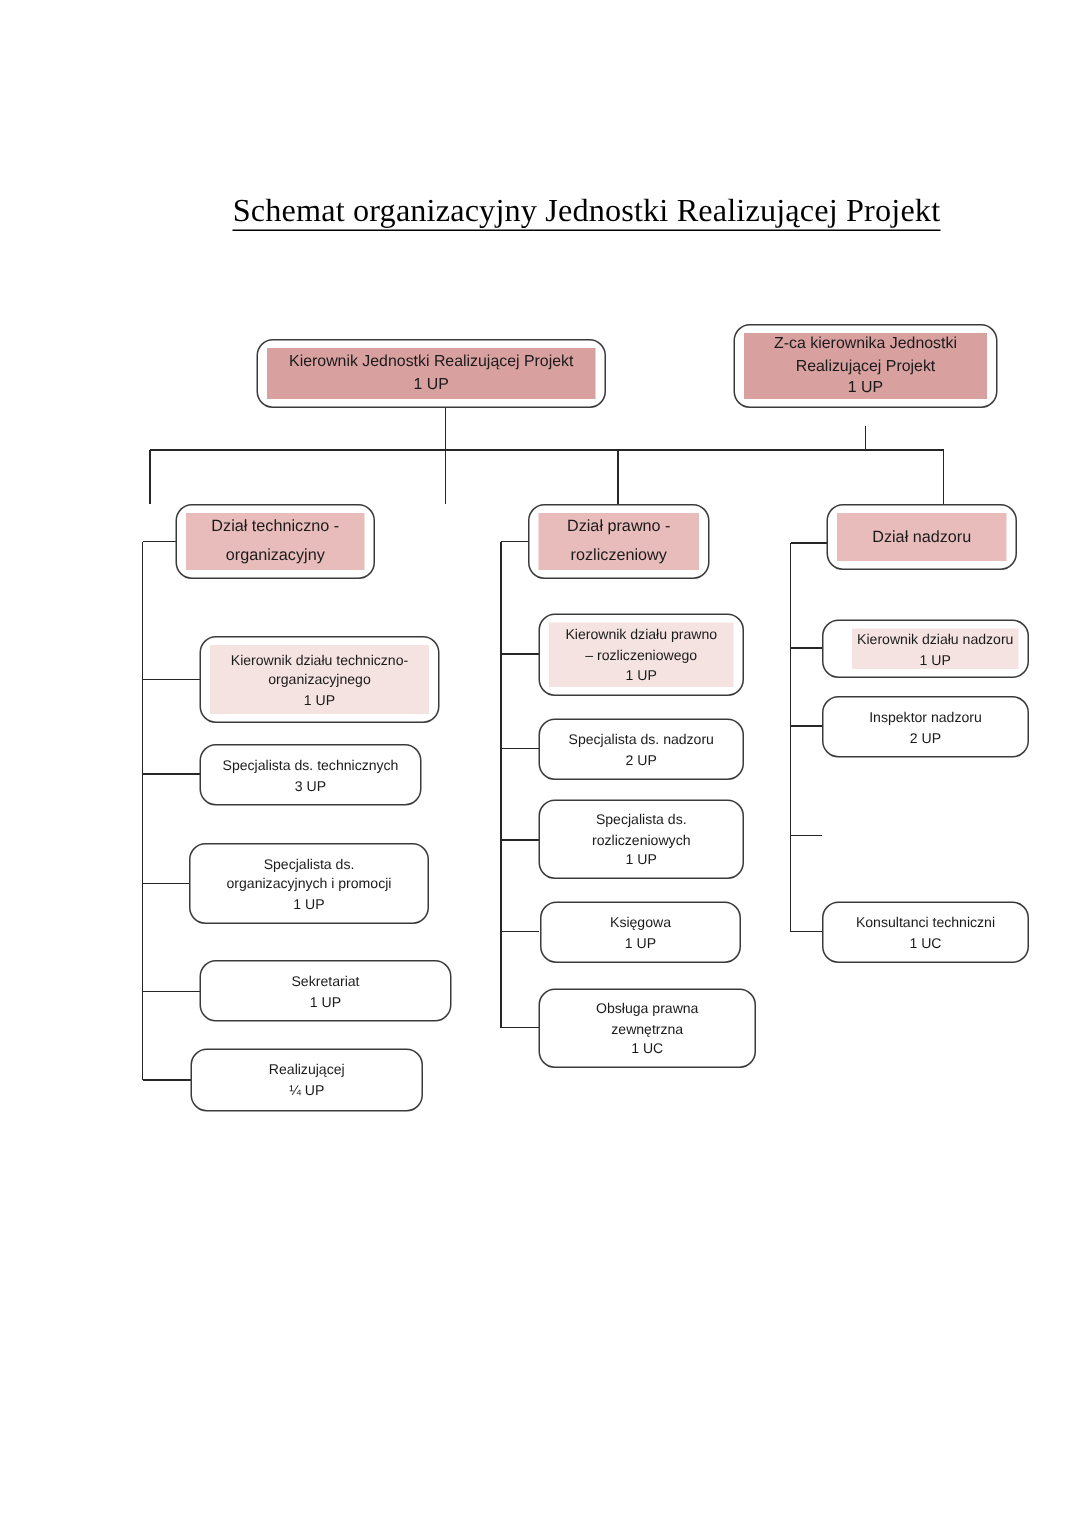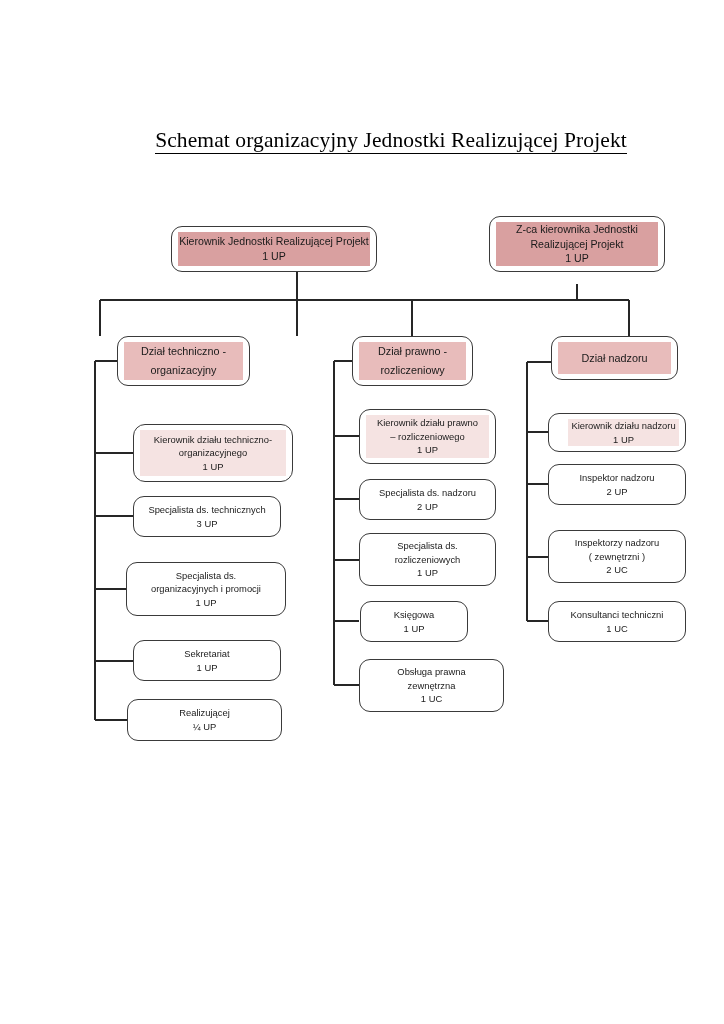--- a/index.html
+++ b/index.html
@@ -135,21 +135,21 @@
     <line x1="334" y1="685" x2="359" y2="685"></line>
 
     <line x1="527" y1="362" x2="527" y2="621"></line>
     <line x1="527" y1="362" x2="551" y2="362"></line>
     <line x1="527" y1="432" x2="548" y2="432"></line>
     <line x1="527" y1="484" x2="548" y2="484"></line>
     <line x1="527" y1="557" x2="548" y2="557"></line>
     <line x1="527" y1="621" x2="548" y2="621"></line>
   </svg>
 
-  <div class="node top" style="left:171px; top:226px; width:206px; height:46px;">
+  <div class="node top" style="left:171px; top:226px; width:233px; height:46px;">
     <div class="fill fill-rose">
       <span class="ln">Kierownik Jednostki Realizującej Projekt</span>
       <span class="ln">1 UP</span>
     </div>
   </div>
 
   <div class="node top" style="left:489px; top:216px; width:176px; height:56px;">
     <div class="fill fill-rose">
       <span class="ln">Z-ca kierownika Jednostki</span>
       <span class="ln">Realizującej Projekt</span>
@@ -170,21 +170,21 @@
       <span class="ln">rozliczeniowy</span>
     </div>
   </div>
 
   <div class="node dept" style="left:551px; top:336px; width:127px; height:44px;">
     <div class="fill fill-pink">
       <span class="ln">Dział nadzoru</span>
     </div>
   </div>
 
-  <div class="node leaf blush" style="left:133px; top:424px; width:160px; height:58px;border-radius:12px;">
+  <div class="node leaf blush" style="left:133px; top:424px; width:160px; height:58px;">
     <div class="fill fill-blush">
       <span class="ln">Kierownik działu techniczno-</span>
       <span class="ln">organizacyjnego</span>
       <span class="ln">1 UP</span>
     </div>
   </div>
 
   <div class="node leaf" style="left:133px; top:496px; width:148px; height:41px;">
     <div class="fill fill-none">
       <span class="ln">Specjalista ds. technicznych</span>
@@ -193,21 +193,21 @@
   </div>
 
   <div class="node leaf" style="left:126px; top:562px; width:160px; height:54px;">
     <div class="fill fill-none">
       <span class="ln">Specjalista ds.</span>
       <span class="ln">organizacyjnych i promocji</span>
       <span class="ln">1 UP</span>
     </div>
   </div>
 
-  <div class="node leaf" style="left:133px; top:640px; width:148px; height:41px;">
+  <div class="node leaf" style="left:133px; top:640px; width:168px; height:41px;">
     <div class="fill fill-none">
       <span class="ln">Sekretariat</span>
       <span class="ln">1 UP</span>
     </div>
   </div>
 
   <div class="node leaf" style="left:127px; top:699px; width:155px; height:42px;">
     <div class="fill fill-none">
       <span class="ln">Realizującej</span>
       <span class="ln">¼ UP</span>
@@ -230,21 +230,21 @@
   </div>
 
   <div class="node leaf" style="left:359px; top:533px; width:137px; height:53px;">
     <div class="fill fill-none">
       <span class="ln">Specjalista ds.</span>
       <span class="ln">rozliczeniowych</span>
       <span class="ln">1 UP</span>
     </div>
   </div>
 
-  <div class="node leaf" style="left:360px; top:601px; width:108px; height:41px;">
+  <div class="node leaf" style="left:360px; top:601px; width:134px; height:41px;">
     <div class="fill fill-none">
       <span class="ln">Księgowa</span>
       <span class="ln">1 UP</span>
     </div>
   </div>
 
   <div class="node leaf" style="left:359px; top:659px; width:145px; height:53px;">
     <div class="fill fill-none">
       <span class="ln">Obsługa prawna</span>
       <span class="ln">zewnętrzna</span>
@@ -259,27 +259,20 @@
     </div>
   </div>
 
   <div class="node leaf" style="left:548px; top:464px; width:138px; height:41px;">
     <div class="fill fill-none">
       <span class="ln">Inspektor nadzoru</span>
       <span class="ln">2 UP</span>
     </div>
   </div>
 
-  <div class="node leaf" style="left:548px; top:530px; width:138px; height:53px;">
-    <div class="fill fill-none">
-      <span class="ln">Inspektorzy nadzoru</span>
-      <span class="ln">( zewnętrzni )</span>
-      <span class="ln">2 UC</span>
-    </div>
-  </div>
 
   <div class="node leaf" style="left:548px; top:601px; width:138px; height:41px;justify-content:center;">
     <div class="fill fill-none">
       <span class="ln">Konsultanci techniczni</span>
       <span class="ln">1 UC</span>
     </div>
   </div>
 
 </div>
 

